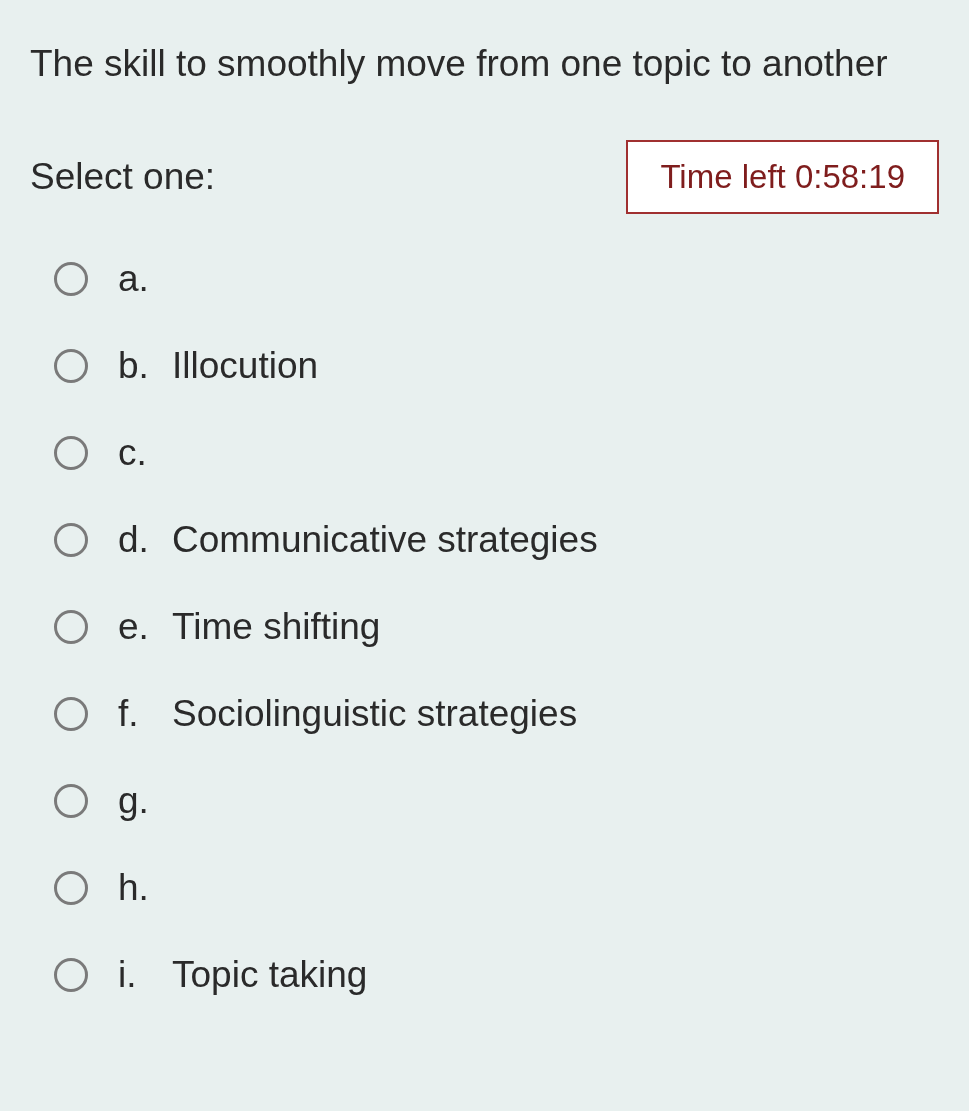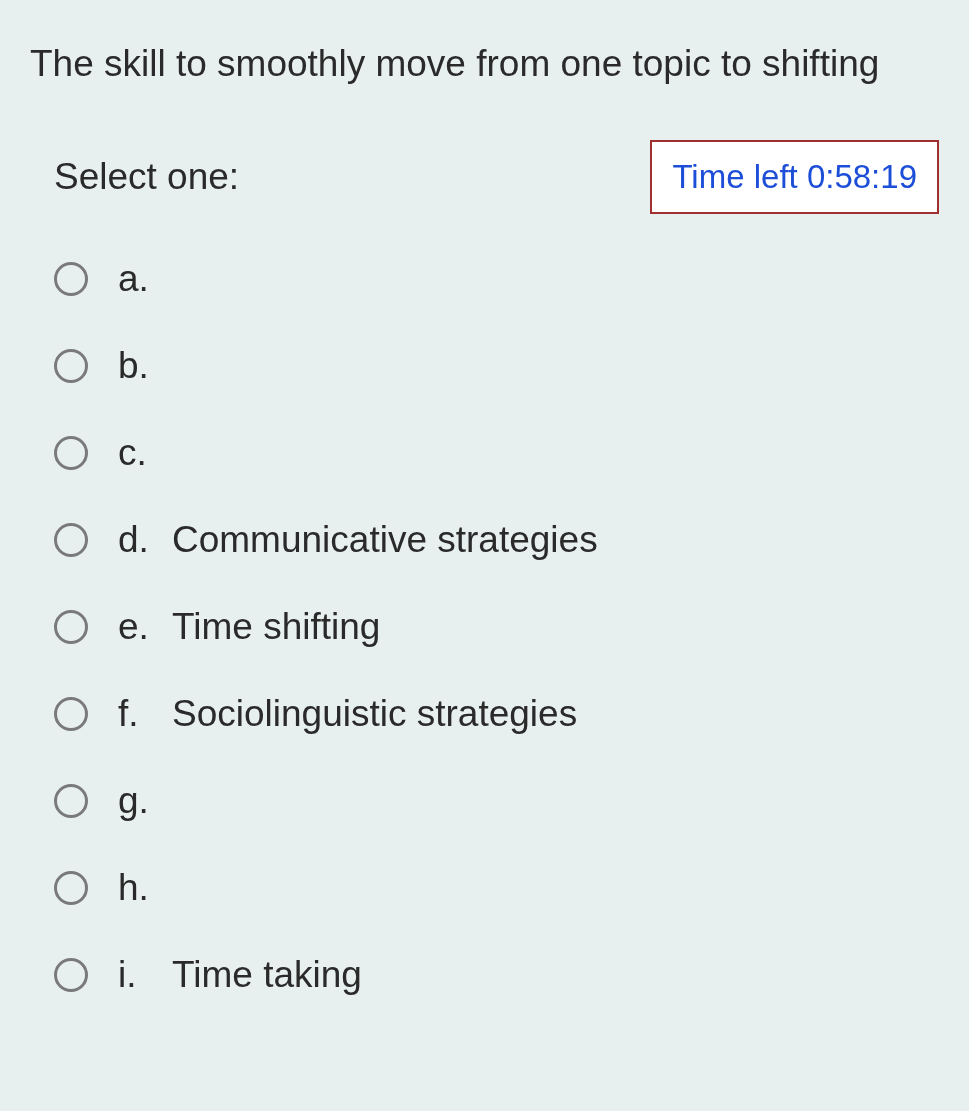--- a/index.html
+++ b/index.html
@@ -24,28 +24,27 @@
     }
     .select-row {
       display: flex;
       align-items: center;
       justify-content: space-between;
       margin-bottom: 44px;
     }
     .select-label {
       font-size: 37px;
       color: #2a2a2a;
-      margin-left: 24px;
     }
     .timer-box {
       border: 2px solid #a03030;
       background-color: #ffffff;
-      padding: 16px 20px;
+      padding: 16px 32px;
       font-size: 33px;
-      color: #1d4ed8;
+      color: #7f1d1d;
     }
     .options-container {
       padding-left: 24px;
     }
     .option-row {
       display: flex;
       align-items: center;
       margin-bottom: 45px;
       cursor: pointer;
     }
@@ -64,35 +63,36 @@
       flex-shrink: 0;
     }
     .option-text {
       font-size: 37px;
       color: #2a2a2a;
     }
   </style>
 </head>
 <body>
 
-<div class="question-text">The skill to smoothly move from one topic to shifting</div>
+<div class="question-text">The skill to smoothly move from one topic to another</div>
 
 <div class="select-row">
   <div class="select-label">Select one:</div>
   <div class="timer-box">Time left 0:58:19</div>
 </div>
 
 <div class="options-container">
   <div class="option-row">
     <span class="radio-circle"></span>
     <span class="option-letter">a.</span>
   </div>
   <div class="option-row">
     <span class="radio-circle"></span>
     <span class="option-letter">b.</span>
+    <span class="option-text">Illocution</span>
   </div>
   <div class="option-row">
     <span class="radio-circle"></span>
     <span class="option-letter">c.</span>
   </div>
   <div class="option-row">
     <span class="radio-circle"></span>
     <span class="option-letter">d.</span>
     <span class="option-text">Communicative strategies</span>
   </div>
@@ -110,15 +110,15 @@
     <span class="radio-circle"></span>
     <span class="option-letter">g.</span>
   </div>
   <div class="option-row">
     <span class="radio-circle"></span>
     <span class="option-letter">h.</span>
   </div>
   <div class="option-row">
     <span class="radio-circle"></span>
     <span class="option-letter">i.</span>
-    <span class="option-text">Time taking</span>
+    <span class="option-text">Topic taking</span>
   </div>
 </div>
 
 </body></html>

